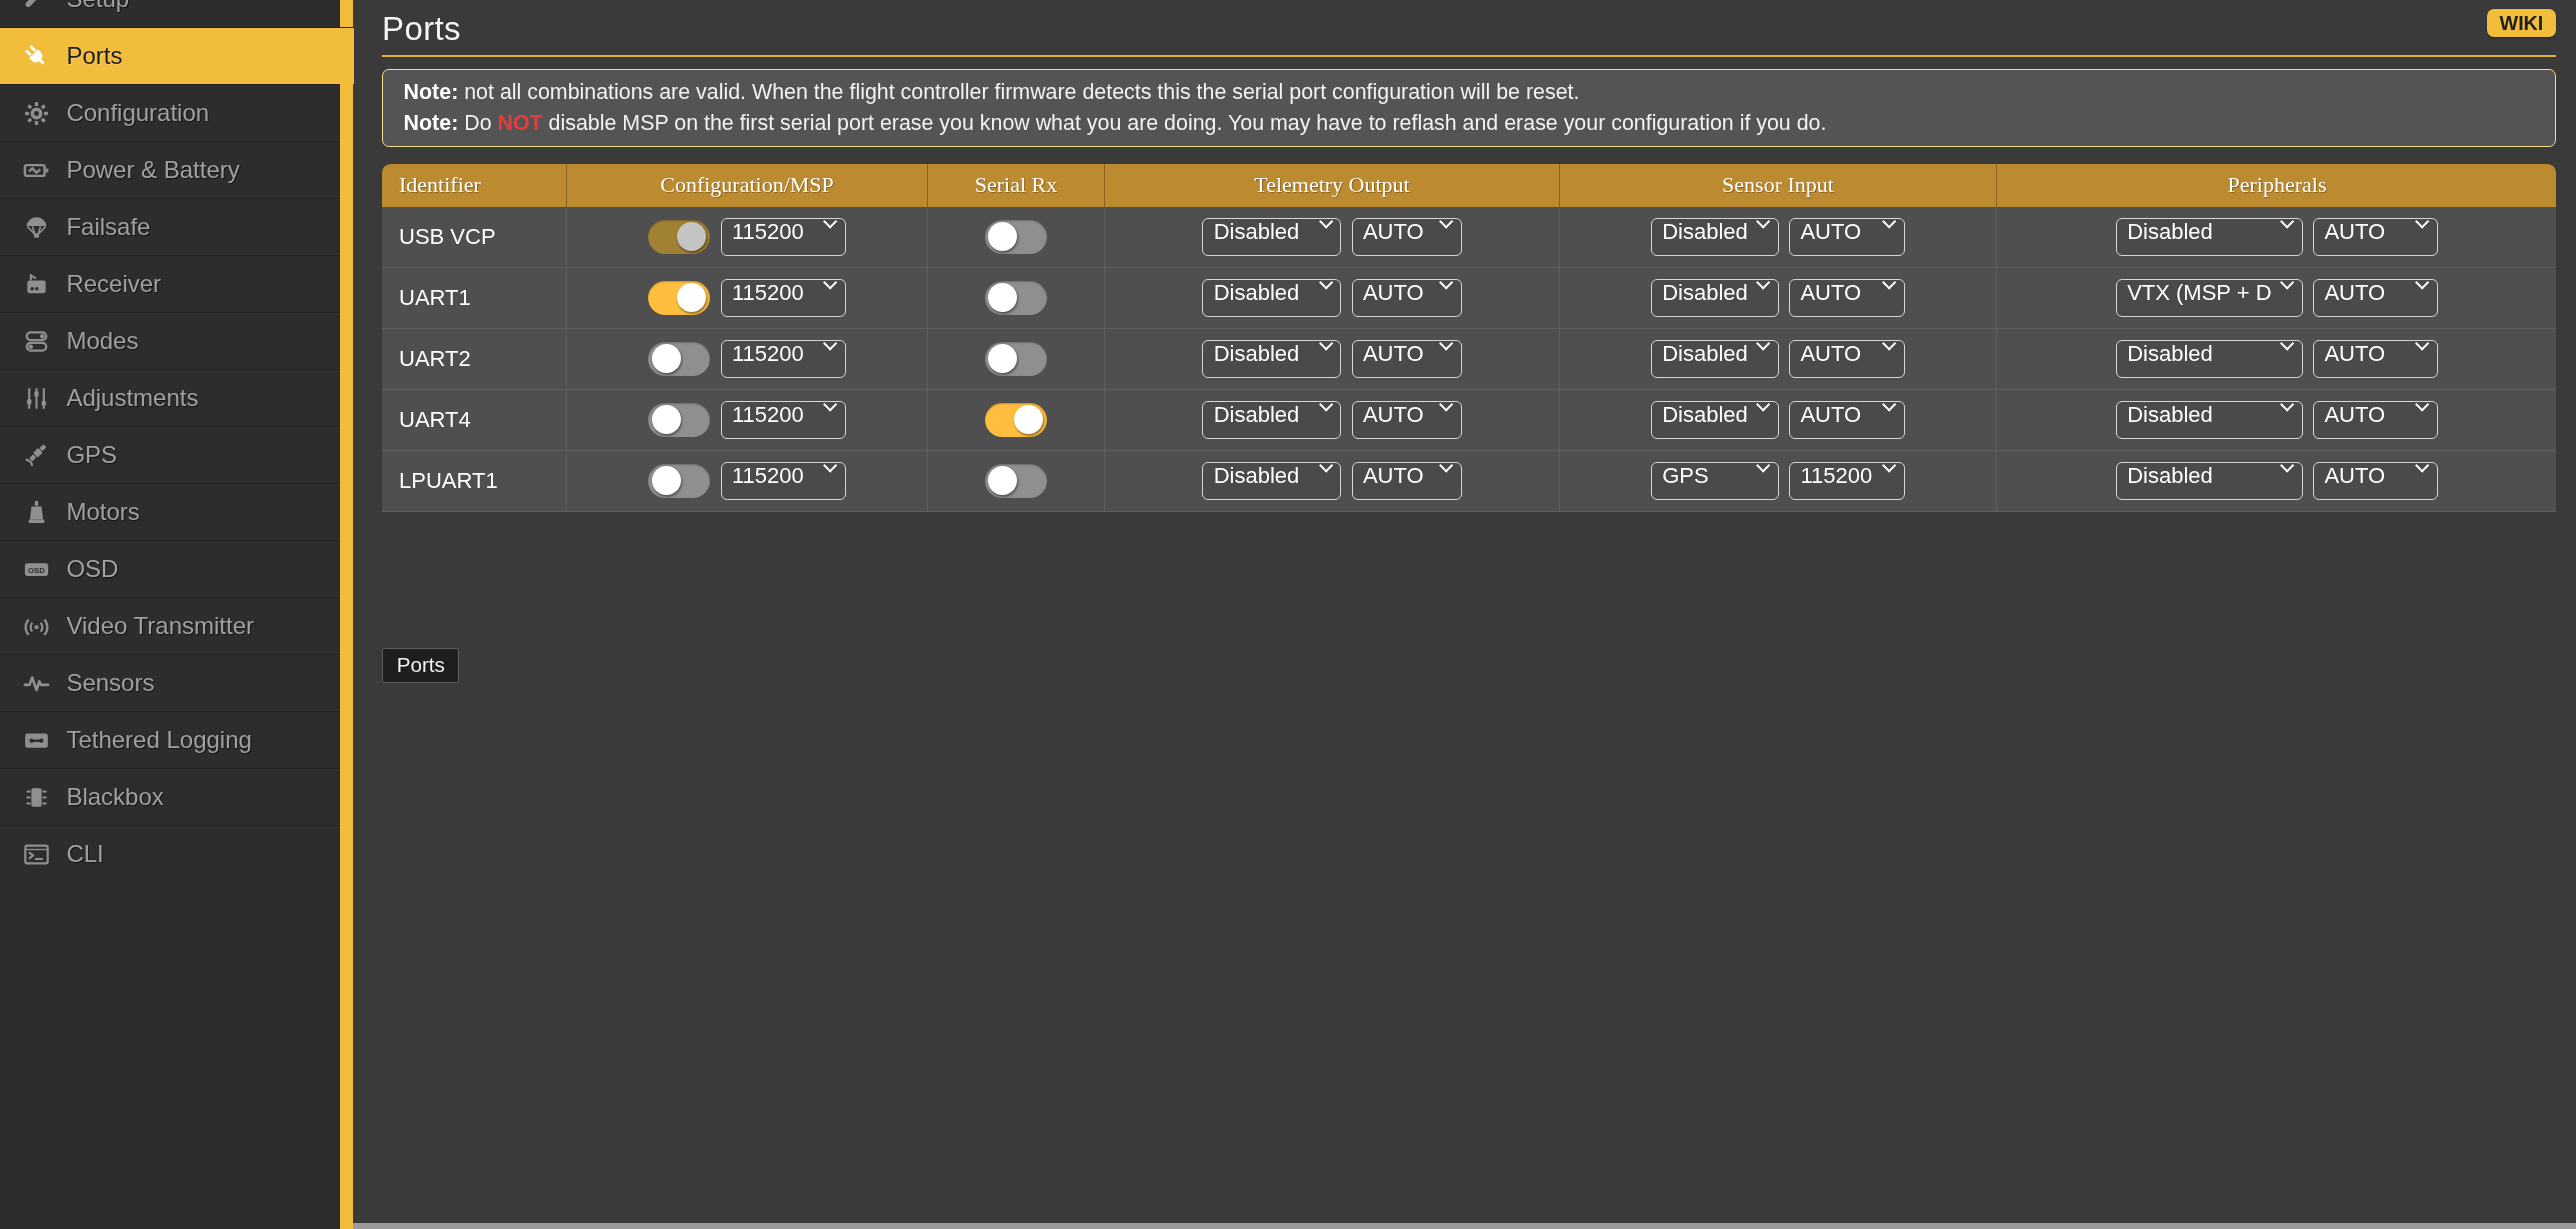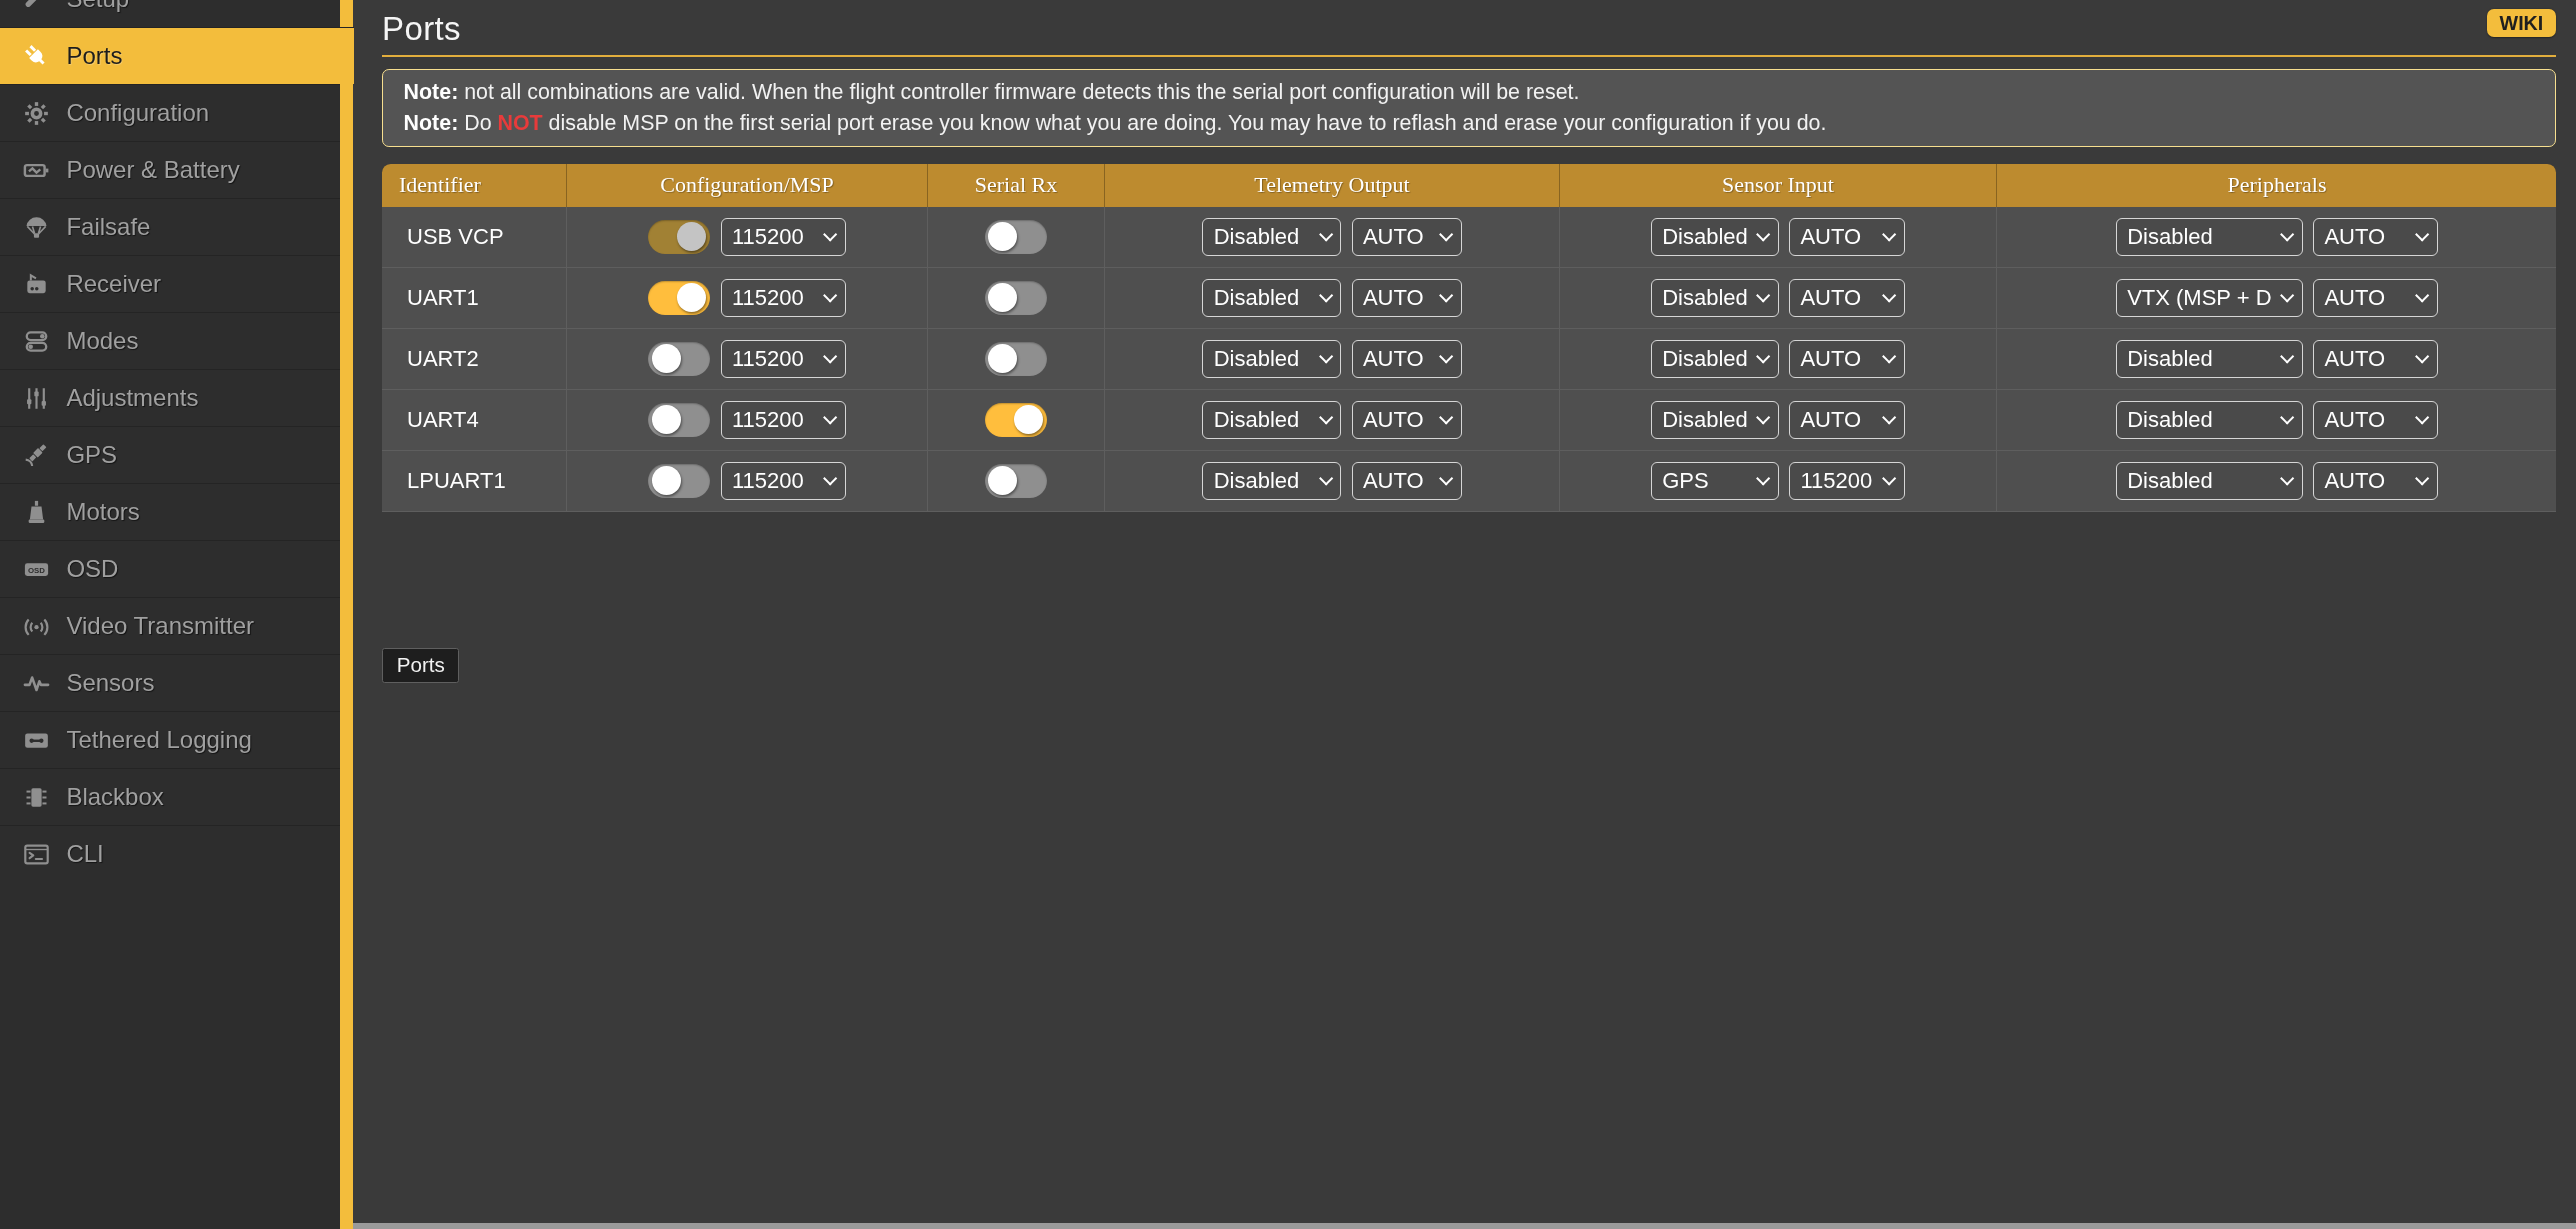--- a/index.html
+++ b/index.html
@@ -105,21 +105,21 @@
     border-bottom: 0.9px solid #5e5e5e;
   }
   .td {
     display: flex; align-items: center; justify-content: center;
     gap: 10.3px;
     border-right: 0.9px solid #5e5e5e;
     overflow: hidden;
   }
   .td:last-child { border-right: none; }
   .td.ident {
-    justify-content: flex-start; padding-left: 25px;
+    justify-content: flex-start; padding-left: 17px;
     color: #ffffff; font-size: 22px;
   }
 
   
   .toggle {
     width: 62px; height: 34px; border-radius: 17px;
     position: relative; flex: none; cursor: pointer;
     box-shadow: inset 0 0.9px 1.7px rgba(0,0,0,0.25);
   }
   .toggle .knob {
@@ -132,21 +132,21 @@
   .toggle.on { background: var(--toggle-on, #ffbe3d); }
   .toggle.on .knob { left: 29px; }
   .toggle.locked { background: var(--toggle-locked, #a18134); }
   .toggle.locked .knob { left: 29px; background: #c4c4c4; }
 
   
   .select {
     height: 38px;
     border: 1.7px solid #d6d6d6;
     border-radius: 6px;
-    display: inline-flex; align-items: center; justify-content: space-between;
+    display: inline-flex; align-items: flex-start; justify-content: space-between;
     padding: 0 9.4px 0 10.3px;
     color: #ffffff; font-size: 22px;
     background: rgba(0,0,0,0.05);
     cursor: pointer; flex: none;
     white-space: nowrap; overflow: hidden;
   }
   .sel-text { overflow: hidden; text-overflow: clip; }
   .caret {
     width: 10.3px; height: 10.3px; flex: none;
     border-right: 2.1px solid #ffffff; border-bottom: 2.1px solid #ffffff;

